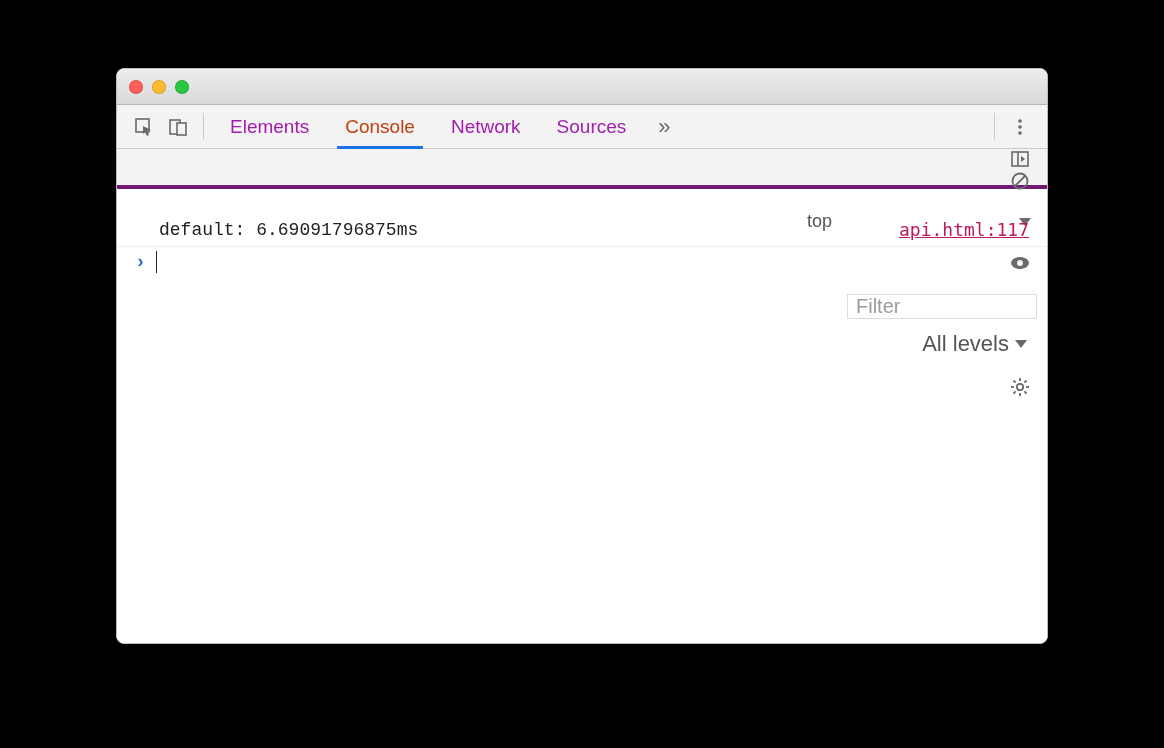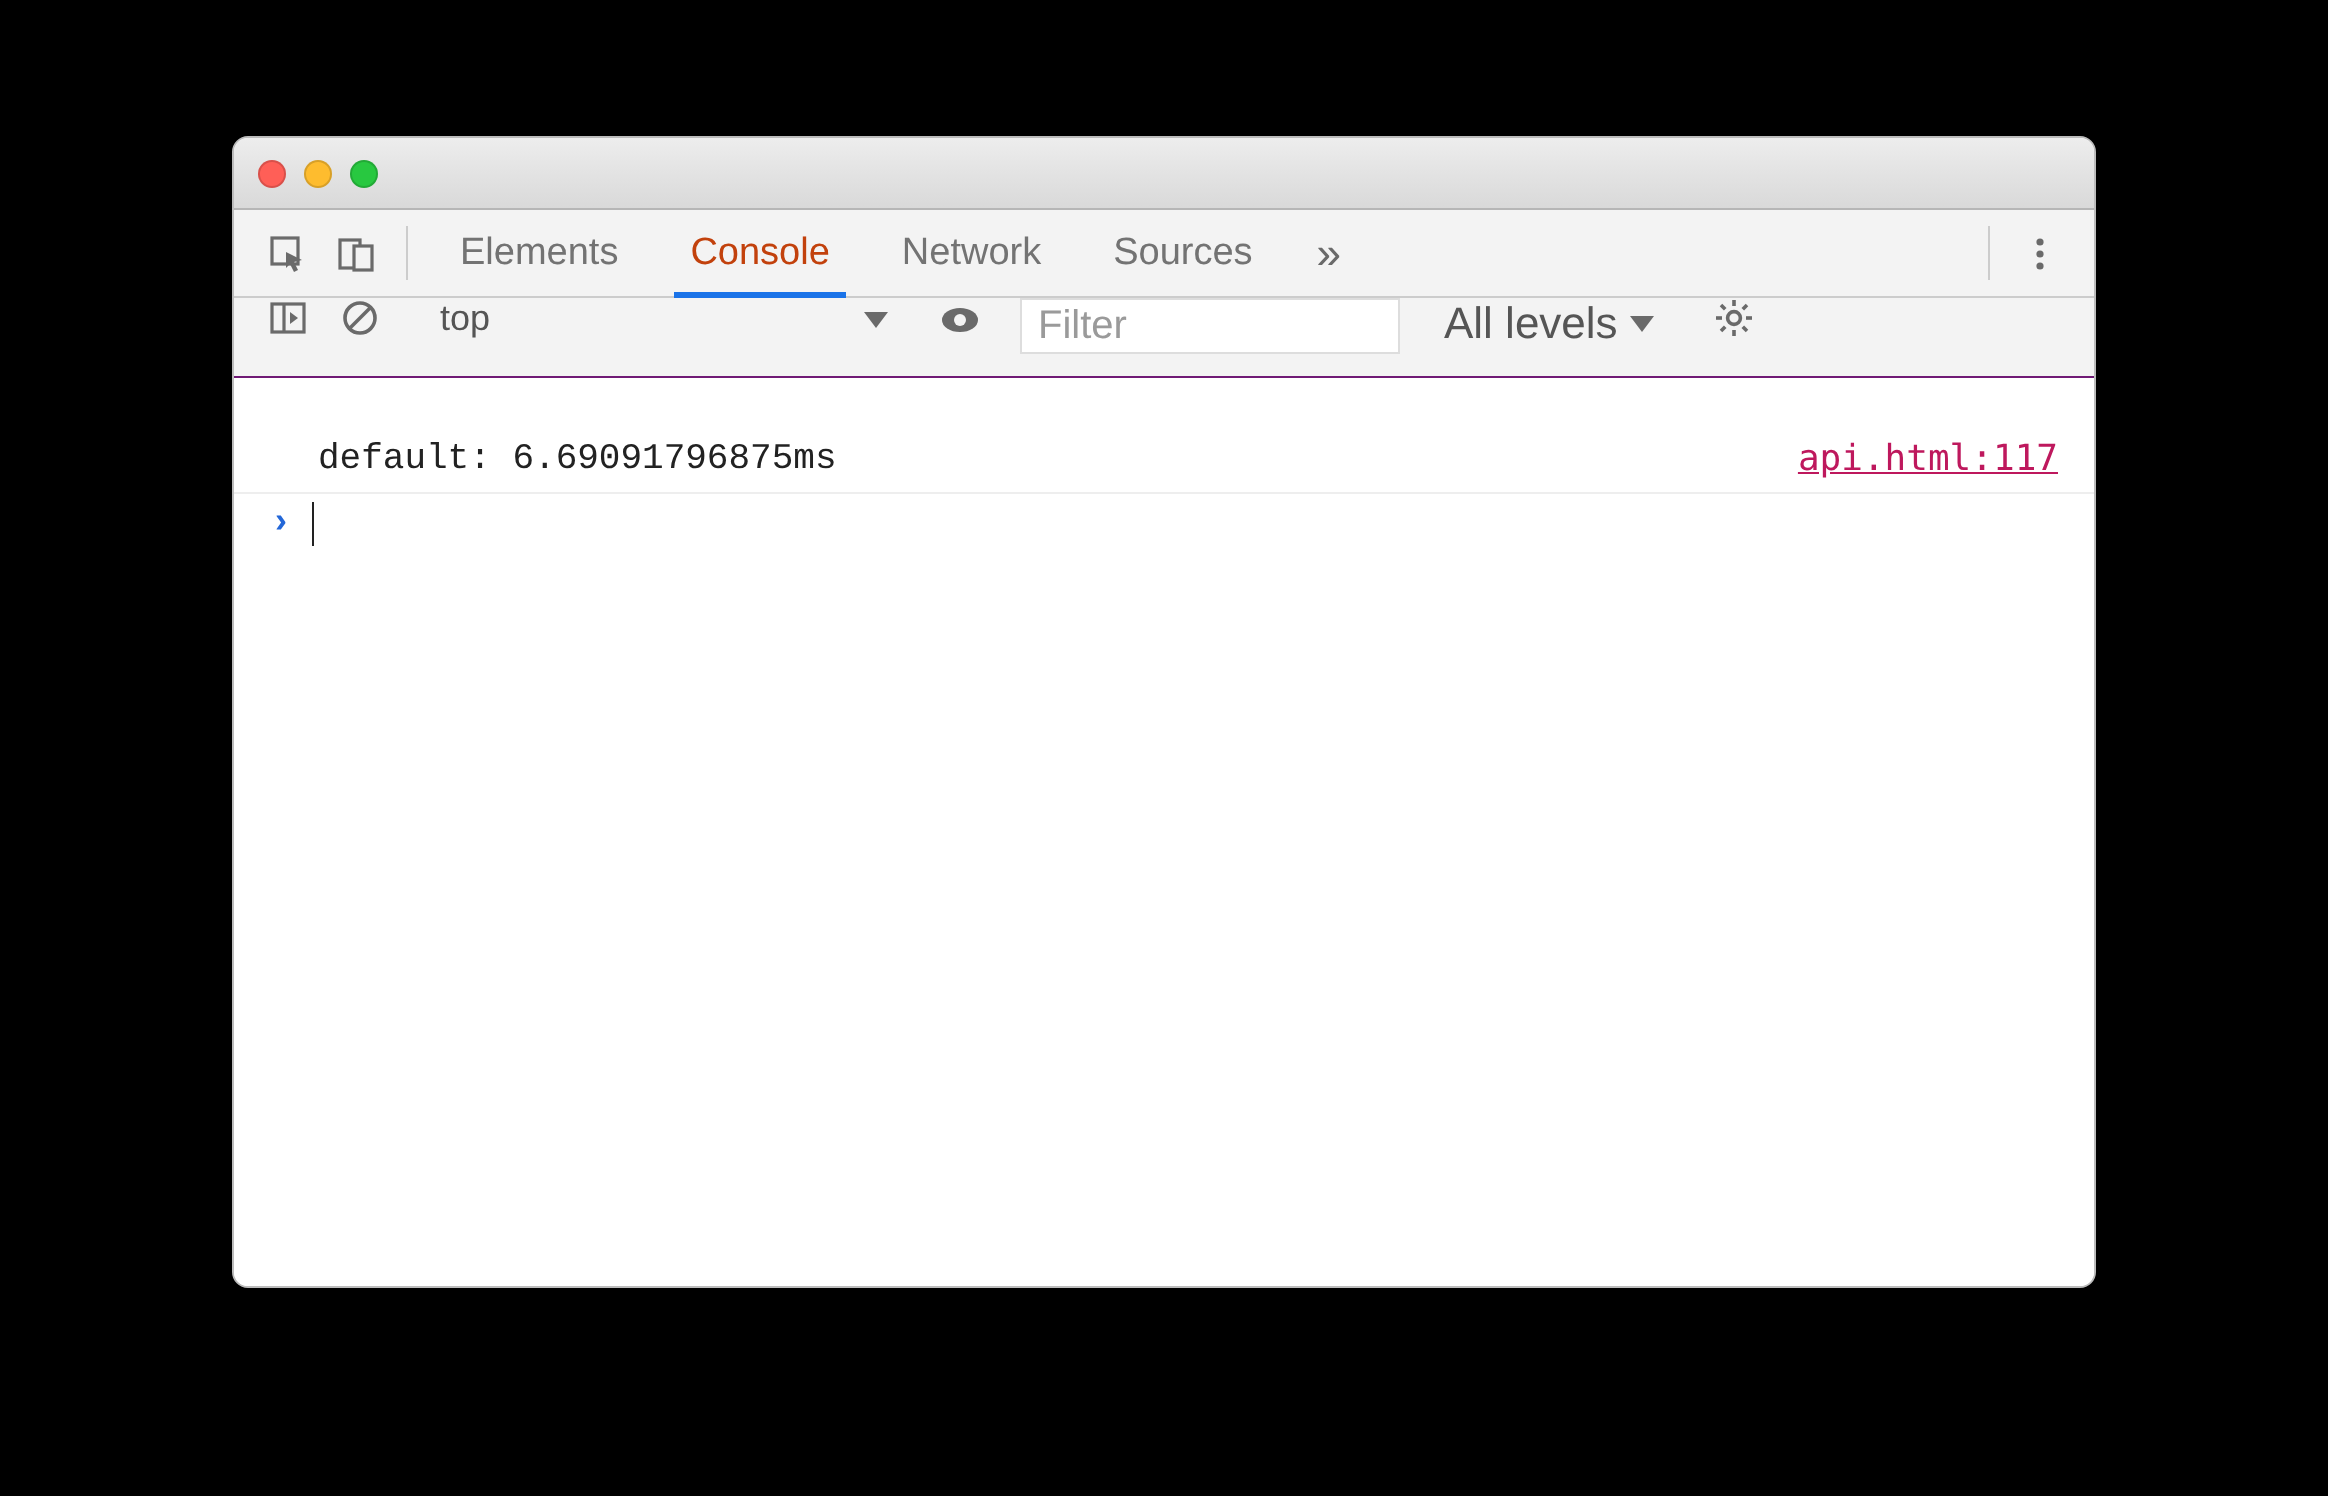--- a/index.html
+++ b/index.html
@@ -64,21 +64,21 @@
     width: 1px;
     background: #ccc;
     margin: 8px 8px;
   }
   .tabs { display: flex; align-items: stretch; }
   .tab {
     padding: 0 18px;
     display: flex;
     align-items: center;
     font-size: 19px;
-    color: #737373;
+    color: #a21caf;
     cursor: pointer;
     position: relative;
   }
   .tab.active {
     color: #c2410c;
   }
   .tab.active::after {
     content: "";
     position: absolute;
     left: 10px; right: 10px; bottom: -1px;
@@ -90,26 +90,27 @@
     display:flex;align-items:center;justify-content:center;
     width:40px;color:#6a6a6a;font-size:22px;cursor:pointer;
   }
   .kebab {
     display:flex;align-items:center;justify-content:center;
     width:34px;color:#6a6a6a;cursor:pointer;
   }
   
   .toolbar {
     height: 40px;
-    border-bottom: 1px solid #701a75;
-    display: flex;
-    align-items: flex-start;
+    border-bottom: 4px solid #701a75;
+    display: flex;
+    align-items: flex-end;
     gap: 2px;
     padding: 0 10px;
     background: #f3f3f3;
+    flex-direction: column;
   }
   .context-select {
     display: flex;
     align-items: center;
     background: #fff0;
     font-size: 18px;
     color: #555;
     padding: 0 6px 0 10px;
     cursor: pointer;
     width: 240px;

